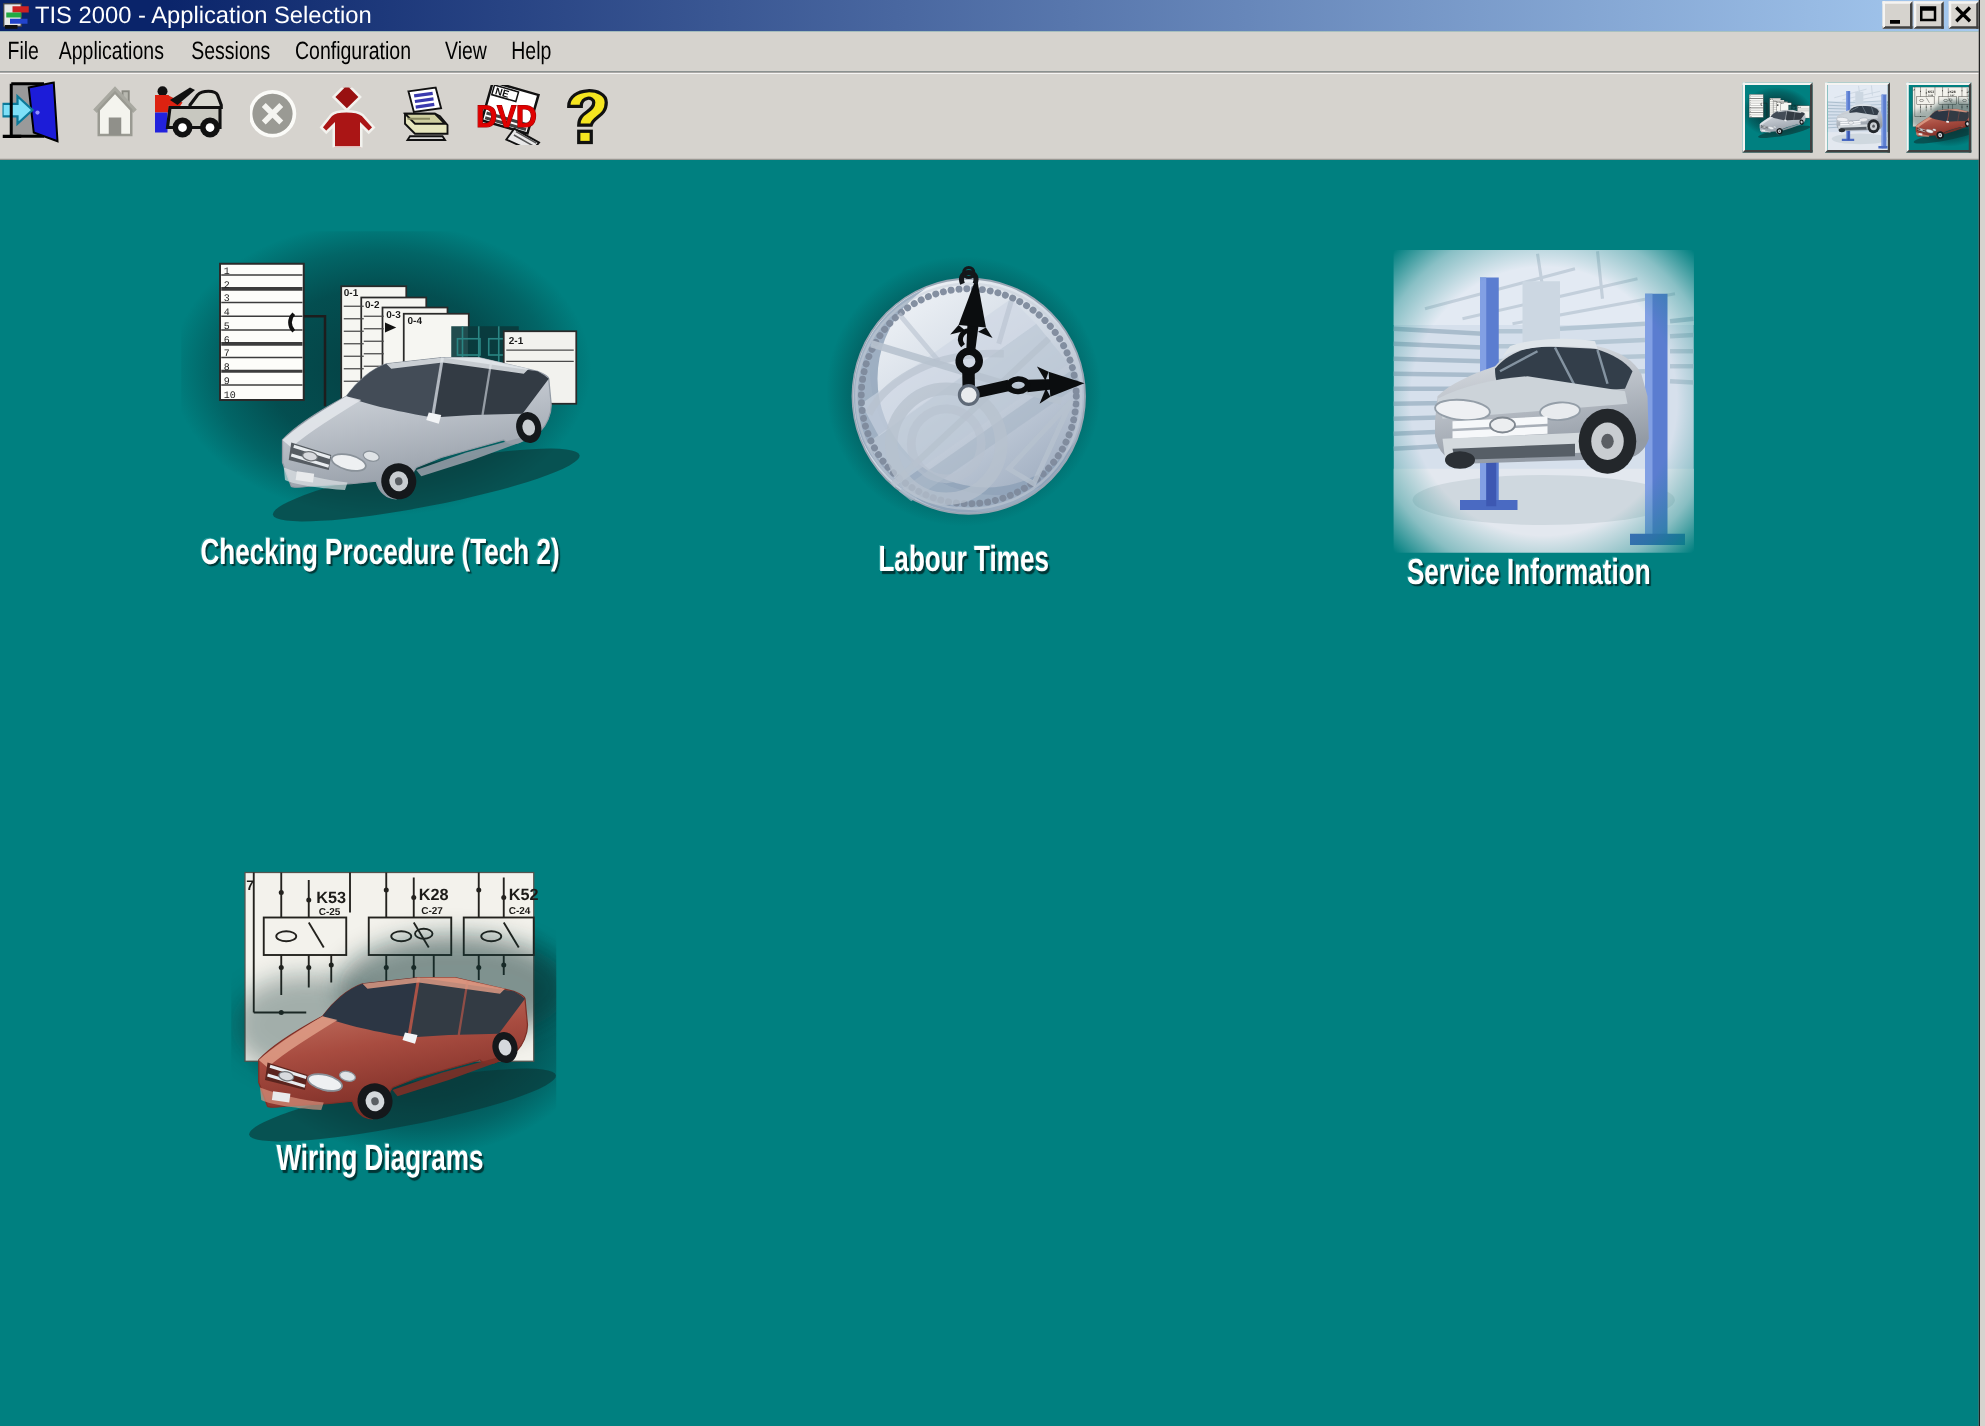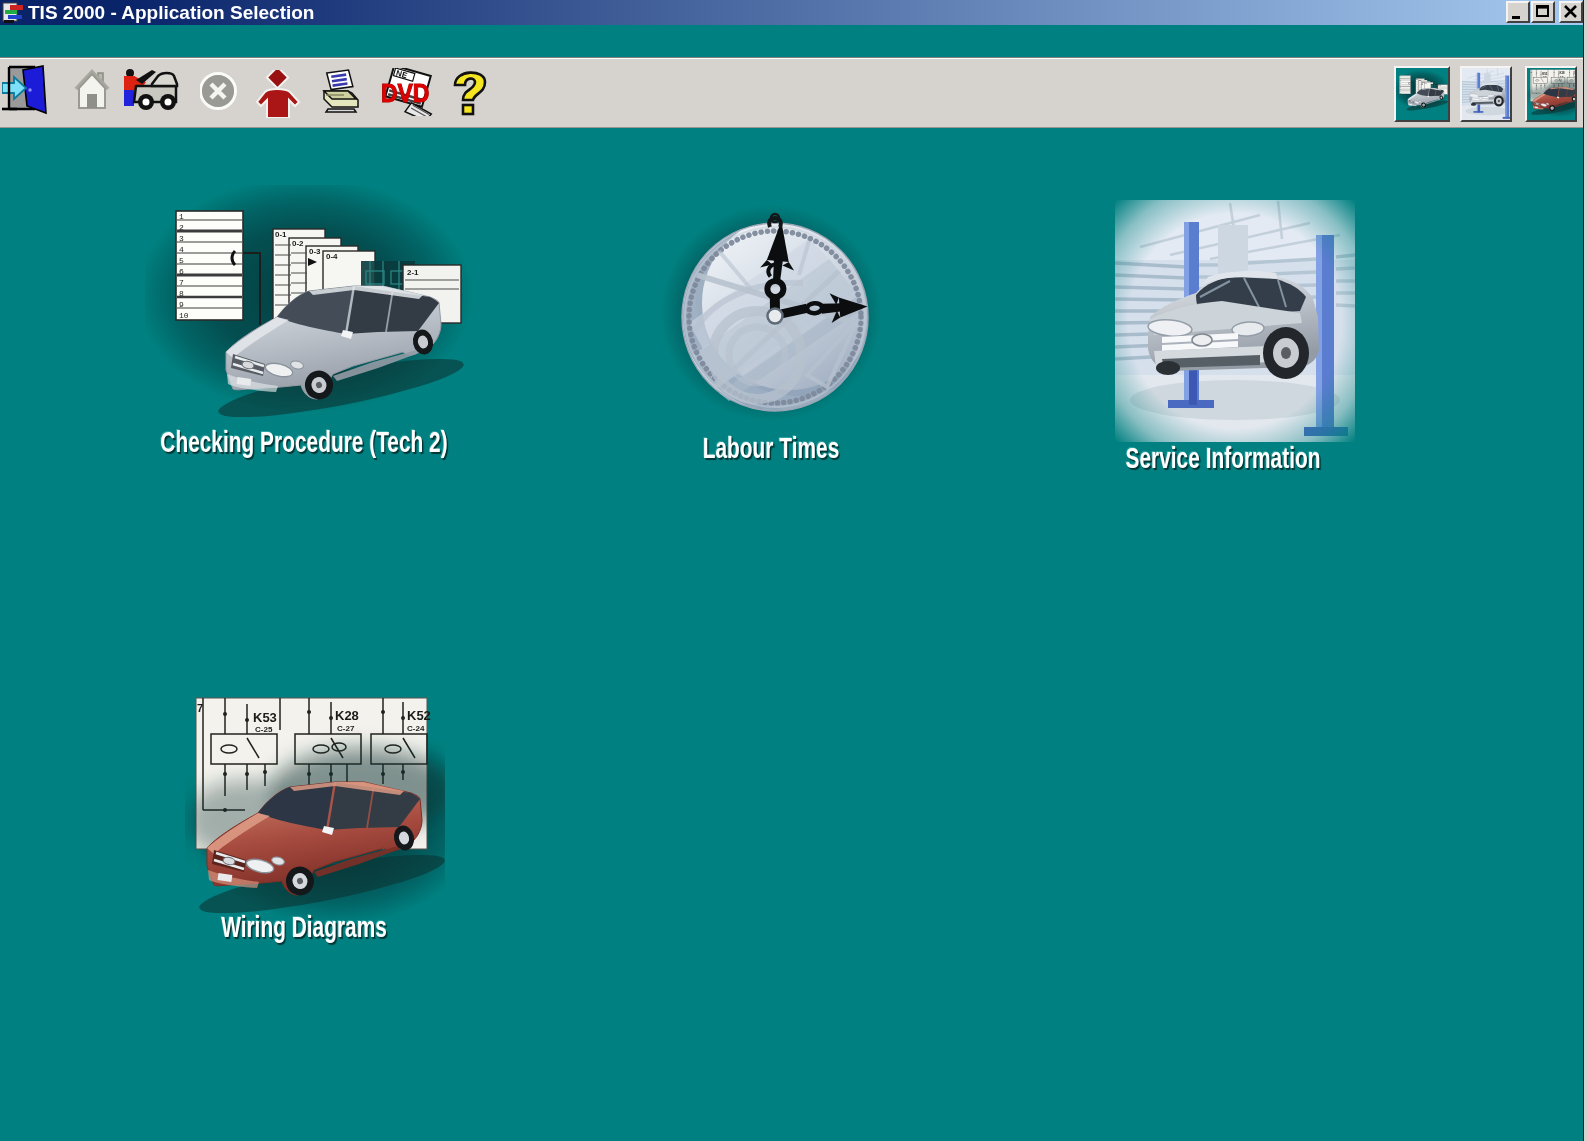--- a/index.html
+++ b/index.html
@@ -3,21 +3,21 @@
 <meta charset="utf-8">
 <style>
 * { margin:0; padding:0; box-sizing:border-box; }
 html,body { width:1588px; height:1141px; overflow:hidden; font-family:"Liberation Sans", sans-serif; }
 #win { position:absolute; left:0; top:0; width:1588px; height:1141px; background:#008080; }
 
 #titlebar { position:absolute; left:0; top:0; width:1588px; height:25px;
   background:linear-gradient(to right,#0a246a 0%,#0a246a 8%,#a6caf0 100%); }
 #appicon { position:absolute; left:2px; top:1px; width:23px; height:23px; }
 #title { position:absolute; left:28px; top:0px; height:25px; line-height:26px; color:#ffffff;
-  font-size:19px; font-weight:bold; letter-spacing:0px; }
+  font-size:19px; font-weight:normal; letter-spacing:0px; }
 .wbtn { position:absolute; top:1px; width:24px; height:22px; background:#d6d3ce;
   border-top:2px solid #f5f4f2; border-left:2px solid #f5f4f2;
   border-right:2px solid #404040; border-bottom:2px solid #404040; }
 .wbtn svg { position:absolute; left:0; top:0; }
 #btnmin { left:1506px; }
 #btnmax { left:1531px; }
 #btnclose { left:1559px; }
 
 #menubar { position:absolute; left:0; top:25px; width:1588px; height:32px; background:#d6d3ce; }
 .mitem { position:absolute; top:0; height:32px; line-height:33px; font-size:20px; color:#000; transform-origin:0 50%; transform:scaleX(0.78); }
@@ -71,20 +71,28 @@
           <rect x="4" y="3" width="11" height="2.6" fill="#000"></rect>
         </svg>
       </div>
     <div class="wbtn" id="btnclose">
         <svg width="20" height="18" viewBox="0 0 20 18">
           <path d="M4,3 L15,14 M15,3 L4,14" stroke="#000" stroke-width="2.6"></path>
         </svg>
       </div>
   </div>
 
+  <div id="menubar">
+    <span class="mitem" style="left:6px;">File</span>
+    <span class="mitem" style="left:47px;">Applications</span>
+    <span class="mitem" style="left:153px;">Sessions</span>
+    <span class="mitem" style="left:236px;">Configuration</span>
+    <span class="mitem" style="left:356px;">View</span>
+    <span class="mitem" style="left:409px;">Help</span>
+  </div>
 
   <div id="toolbar">
     <svg class="ticon" style="left:2px;top:7px;" width="48" height="54" viewBox="0 0 48 54">
       <path d="M7,2 L32,2 L32,44 L7,44" fill="#9a9a9a" stroke="#000" stroke-width="2.4"></path>
       <path d="M21,5 L41,1 L44,48 L25,41 Z" fill="#1c1cd8" stroke="#000" stroke-width="1.6"></path>
       <circle cx="28" cy="25" r="1.7" fill="#9090ff"></circle>
       <path d="M0,18 L12,18 L12,12 L24,23 L12,34 L12,28 L0,28 Z" fill="#7de0f8" stroke="#0c7a9a" stroke-width="1.8"></path>
       <path d="M0,44 L15,44" stroke="#000" stroke-width="2.6"></path>
       <path d="M7,2 L7,44" stroke="#000" stroke-width="2.4"></path>
     </svg>

